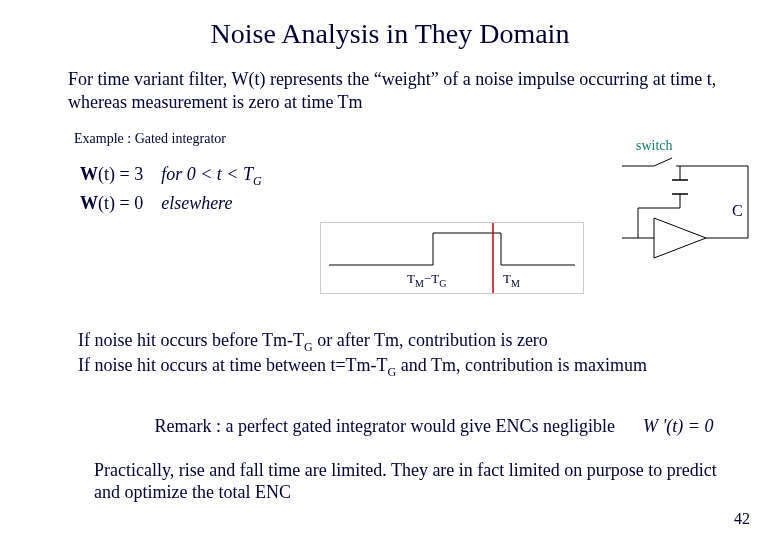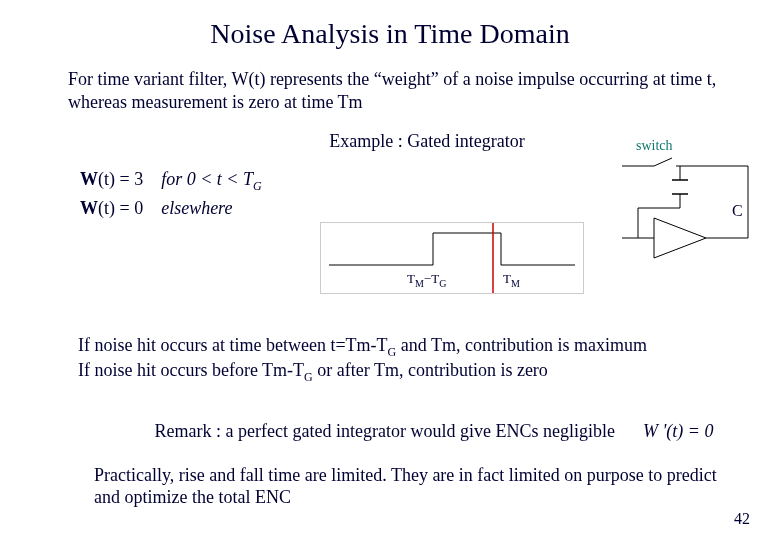--- a/index.html
+++ b/index.html
@@ -19,24 +19,23 @@
     margin-top: 18px;
     margin-bottom: 18px;
   }
   .body-text {
     font-size: 18px;
     line-height: 1.25;
     margin-left: 68px;
     margin-right: 40px;
   }
   .example {
-    font-size: 18px;
+    font-size: 14px;
     margin-left: 74px;
     margin-top: 18px;
-    text-align: center;
   }
   .eq {
     margin-left: 80px;
     margin-top: 14px;
     font-size: 18px;
     line-height: 1.5;
   }
   .eq .sym { font-style: italic; }
   .eq .wt { font-weight: bold; }
   .waveform-box {
@@ -100,21 +99,21 @@
   .wave-sub { font-size: 10px; vertical-align: sub; }
   .wprime {
     font-family: "Times New Roman", serif;
     font-size: 18px;
     font-style: italic;
   }
 </style>
 </head>
 <body>
 
-<div class="title">Noise Analysis in Time Domain</div>
+<div class="title">Noise Analysis in They Domain</div>
 
 <div class="body-text">For time variant filter, W(t) represents the “weight” of a noise impulse occurring at time t, whereas measurement is zero at time Tm</div>
 
 <div class="example">Example : Gated integrator</div>
 
 <div class="eq">
   <div>
     <span class="wt">W</span><span>(t) = 3</span>
     &nbsp;&nbsp;
     <span class="sym">for </span><span class="sym">0 &lt; t &lt; T</span><span class="sym sub">G</span>
@@ -169,24 +168,24 @@
 
     <line x1="88" y1="86" x2="130" y2="86" stroke="#000" stroke-width="1"></line>
 
     <line x1="130" y1="14" x2="130" y2="86" stroke="#000" stroke-width="1"></line>
   </svg>
 </div>
 <div class="c-label">C</div>
 
 <div class="para2">
   <div>
-    <span>If noise hit occurs at time between  t=Tm-T</span><span class="sub">G</span><span> and Tm, contribution is maximum</span>
+    <span>If noise hit occurs before Tm-T</span><span class="sub">G</span><span> or after Tm, contribution is zero</span>
   </div>
   <div>
-    <span>If noise hit occurs before Tm-T</span><span class="sub">G</span><span> or after Tm, contribution is zero</span>
+    <span>If noise hit occurs at time between  t=Tm-T</span><span class="sub">G</span><span> and Tm, contribution is maximum</span>
   </div>
 </div>
 
 <div class="remark-row">
   <span>Remark : a perfect gated integrator would give ENCs negligible</span>
   <span class="wprime">W '(t) = 0</span>
 </div>
 
 <div class="practically">Practically, rise and fall time are limited. They are in fact limited on purpose to predict and optimize the total ENC</div>
 

